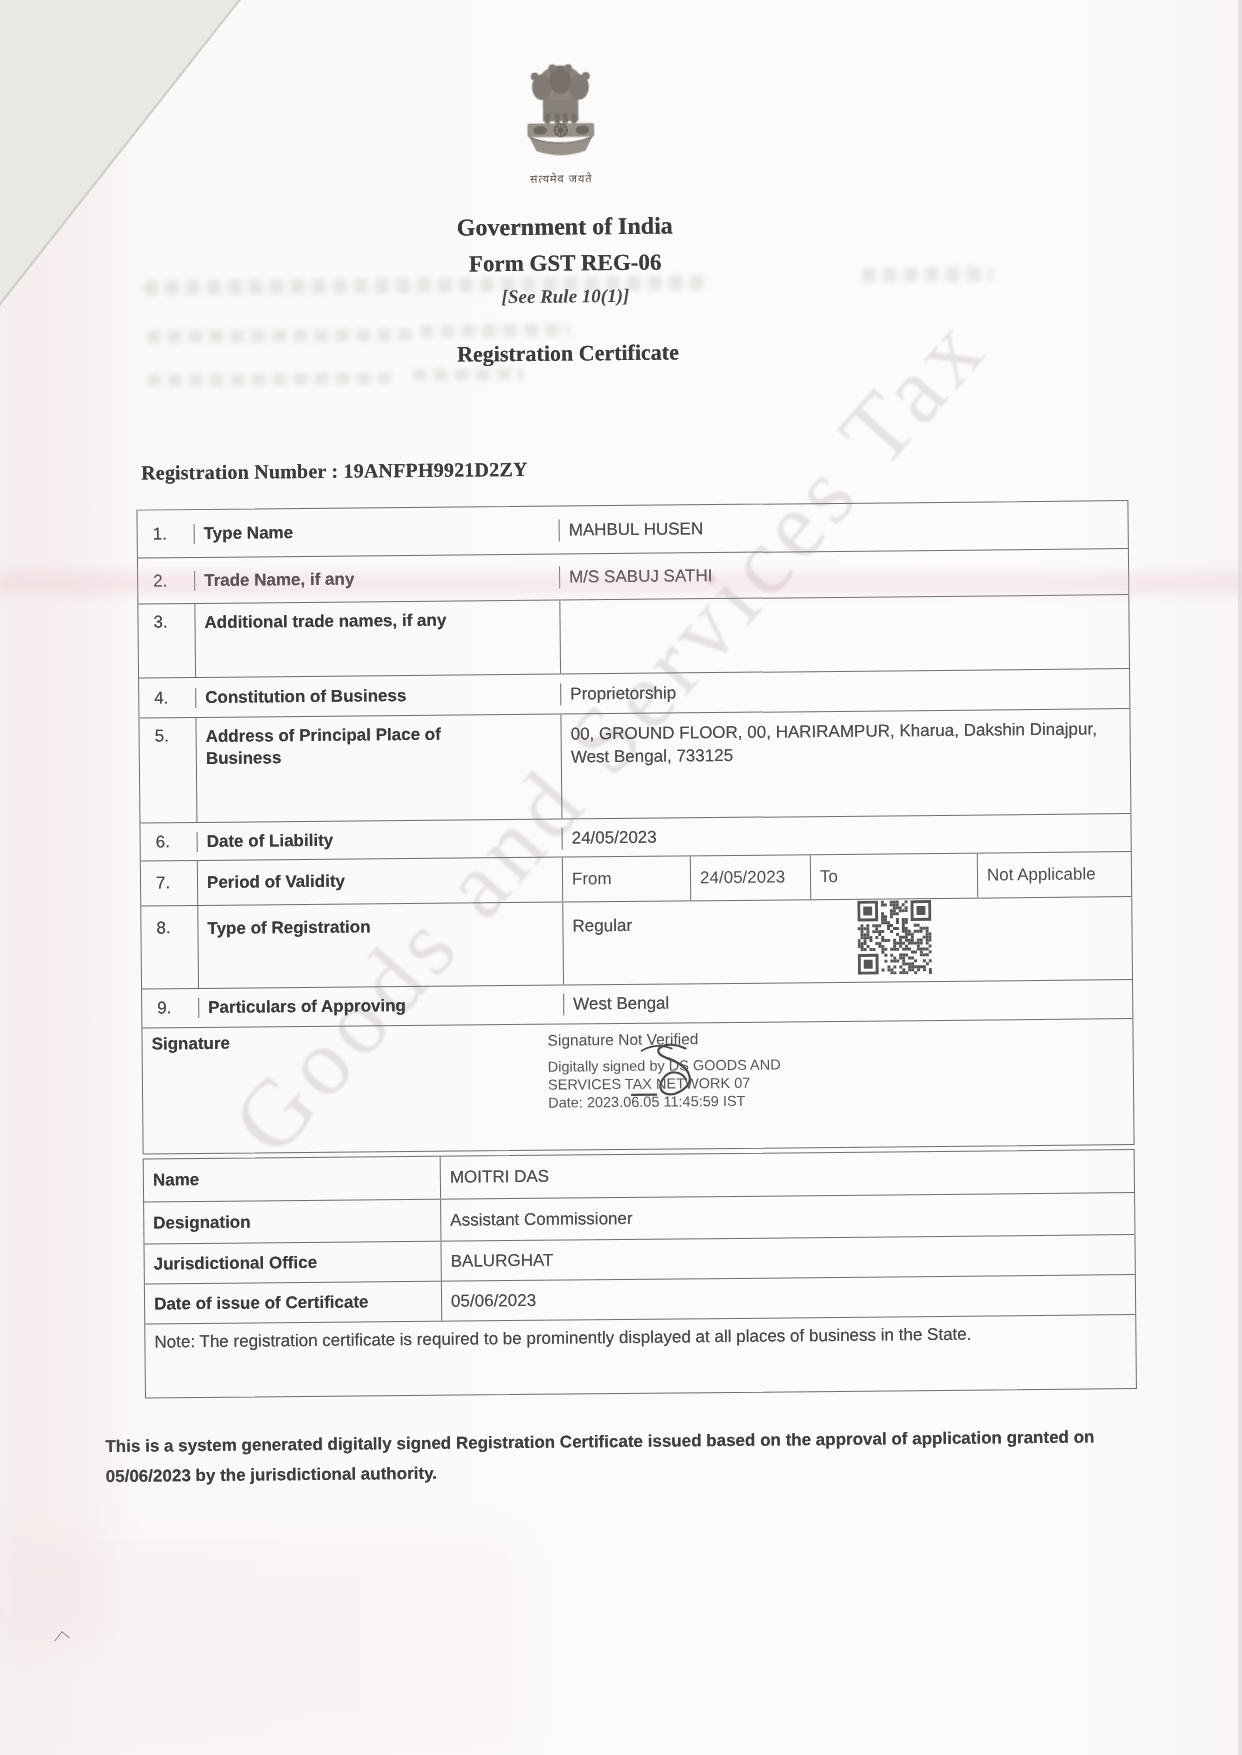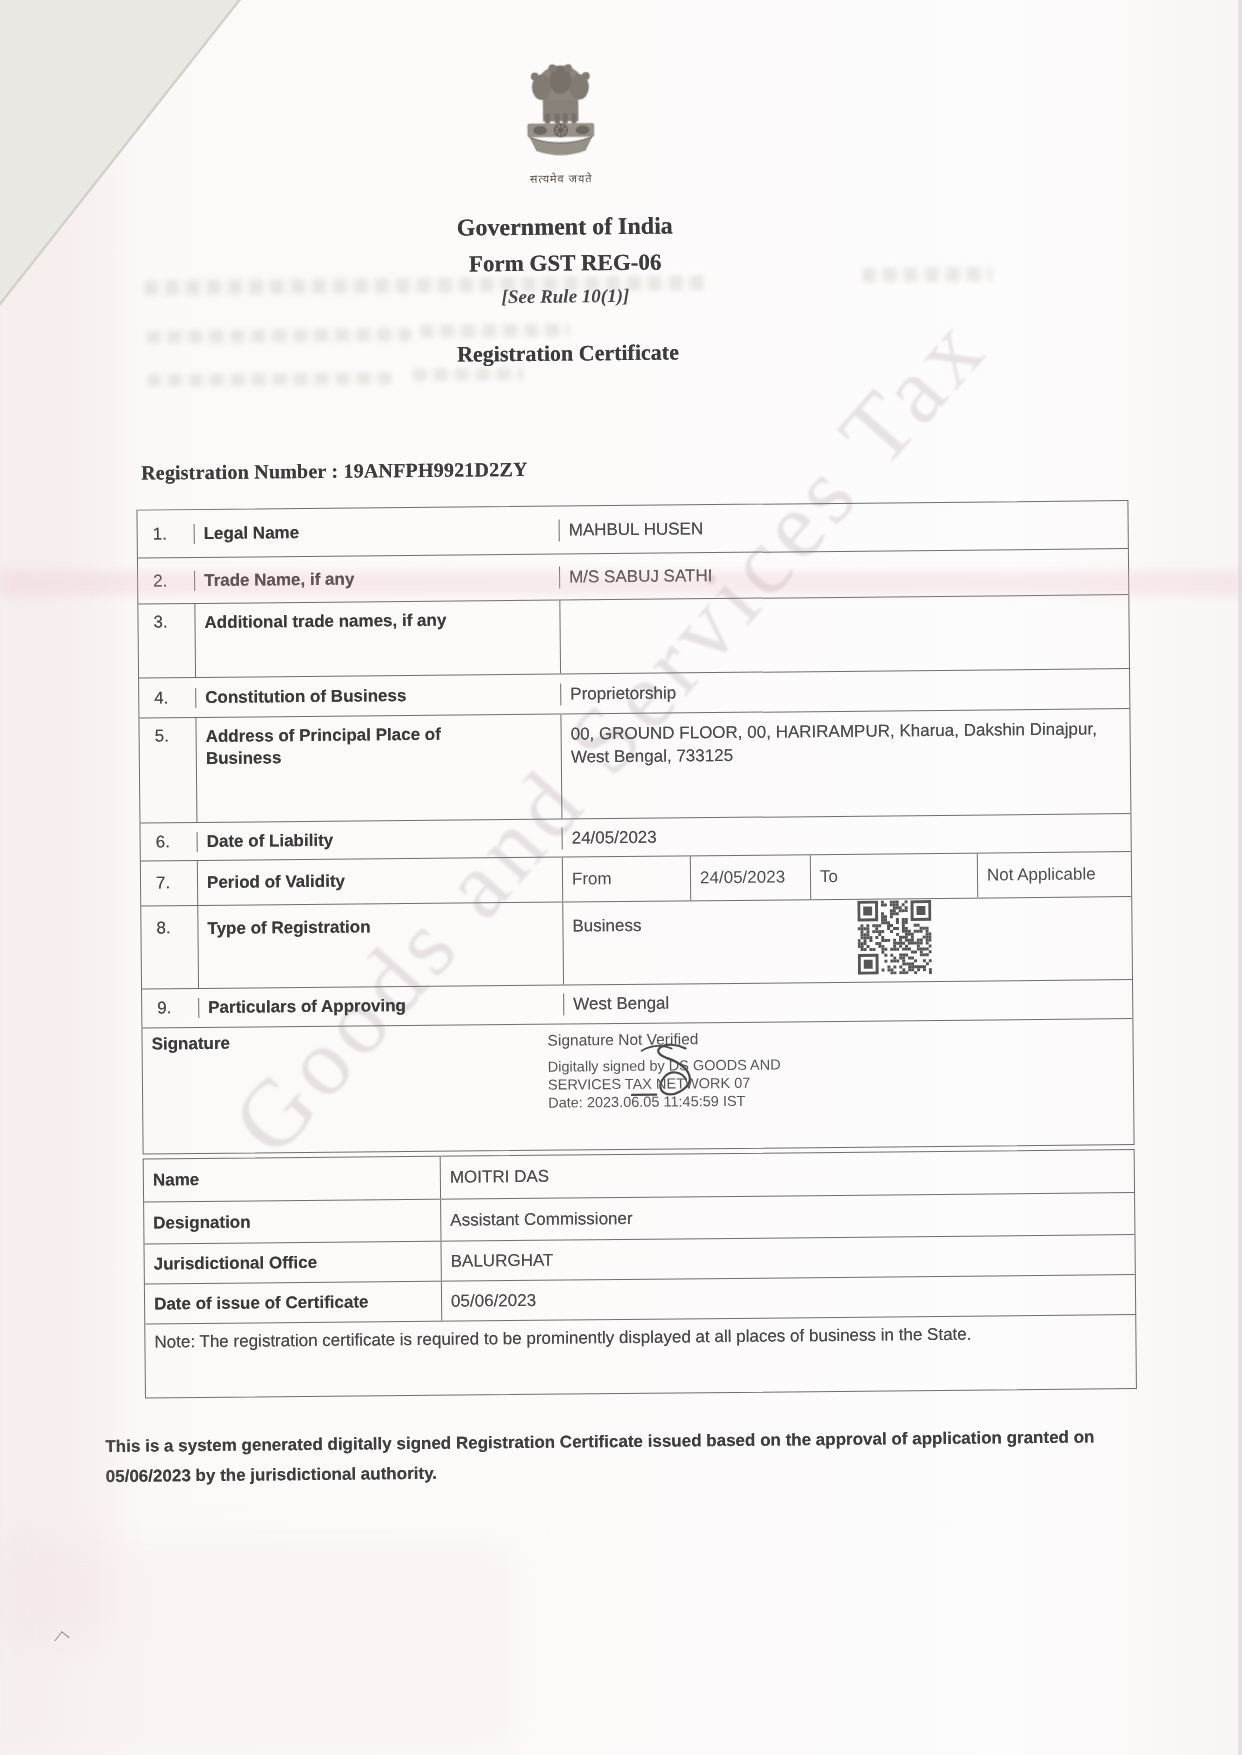--- a/index.html
+++ b/index.html
@@ -135,21 +135,21 @@
   <div class="abs h-serif regline">
     <span>Registration Number :</span>
     <span>19ANFPH9921D2ZY</span>
   </div>
 
   <div class="abs mtable">
 
     <div class="mrow v-center" style="height:47px;">
       <div class="c c-sr" style="align-items:center;">1.</div>
       <div class="c c-label" style="align-items:center;">
-          <span>Legal Name</span>
+          <span>Type Name</span>
         </div>
       <div class="c c-val" style="align-items:center;">MAHBUL HUSEN</div>
     </div>
 
     <div class="mrow v-center" style="height:46px;">
       <div class="c c-sr" style="align-items:center;">2.</div>
       <div class="c c-label" style="align-items:center;">
           <span>Trade Name, if any</span>
         </div>
       <div class="c c-val" style="align-items:center;">M/S SABUJ SATHI</div>
@@ -199,21 +199,21 @@
         <div class="cell" style="flex:1;">Not Applicable</div>
       </div>
     </div>
 
     <div class="mrow v-top12" style="height:83px;">
       <div class="c c-sr">8.</div>
       <div class="c c-label">
           <span>Type of Registration</span>
         </div>
       <div class="c c-val">
-        <span style="padding-top:2px;">Business</span>
+        <span style="padding-top:2px;">Regular</span>
         <div class="qr" id="qr-box"><svg width="74" height="74" viewBox="0 0 75 75" style="opacity:.85">
               <g fill="#3a3a3a">
                 <rect x="0" y="0" width="21" height="21"></rect>
                 <rect x="3" y="3" width="15" height="15" fill="#fff"></rect>
                 <rect x="6" y="6" width="9" height="9"></rect>
                 <rect x="54" y="0" width="21" height="21"></rect>
                 <rect x="57" y="3" width="15" height="15" fill="#fff"></rect>
                 <rect x="60" y="6" width="9" height="9"></rect>
                 <rect x="0" y="54" width="21" height="21"></rect>
                 <rect x="3" y="57" width="15" height="15" fill="#fff"></rect>

